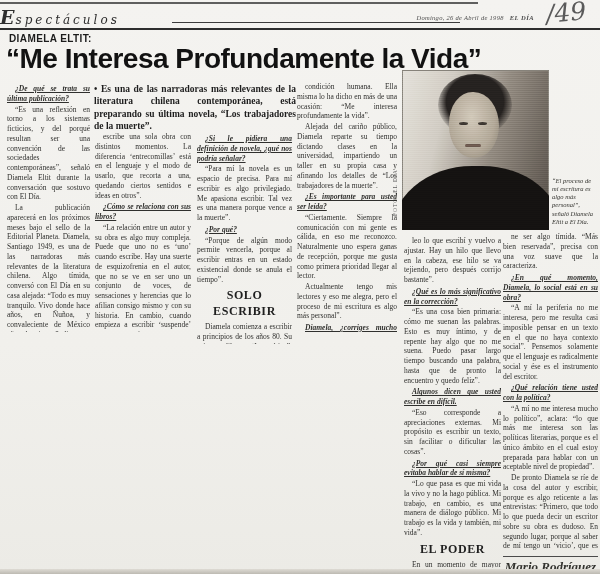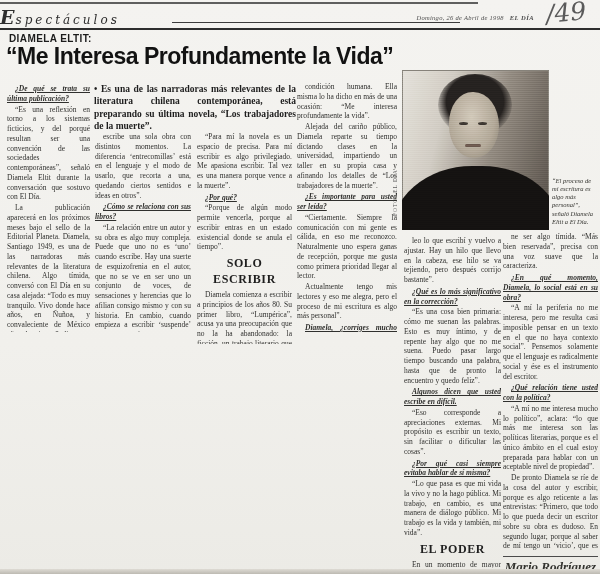--- a/index.html
+++ b/index.html
@@ -30,21 +30,21 @@
     font-style:italic;font-size:25px;color:#5a5a5a;transform:rotate(-5deg);
   }
   
   .kicker{
     position:absolute;top:33px;left:9px;
     font-family:"Liberation Sans", sans-serif;font-size:10px;font-weight:bold;
     letter-spacing:.4px;color:#1c1c1c;
   }
   .headline{
     position:absolute;top:43px;left:6px;white-space:nowrap;
-    font-family:"Liberation Sans", sans-serif;font-size:23px;font-weight:bold;
+    font-family:"Liberation Sans", sans-serif;font-size:28px;font-weight:bold;
     letter-spacing:-.5px;color:#121212;
   }
   .lede{
     position:absolute;top:83px;left:94px;width:202px;
     font-size:9.5px;font-weight:bold;line-height:1.3;text-align:justify;color:#1e1e1e;
   }
   
   .col{
     position:absolute;font-size:7.5px;line-height:1.3;text-align:justify;
     overflow:hidden;color:#30302e;
@@ -127,20 +127,21 @@
       <p class="q">¿De qué se trata su última publicación?</p>
       <p class="a">“Es una reflexión en torno a los sistemas ficticios, y del porqué resultan ser una convención de las sociedades contemporáneas”, señaló Diamela Eltit durante la conversación que sostuvo con El Día.</p>
       <p class="a">La publicación aparecerá en los próximos meses bajo el sello de la Editorial Planeta. Diamela, Santiago 1949, es una de las narradoras más relevantes de la literatura chilena. Algo tímida, conversó con El Día en su casa alejada: “Todo es muy tranquilo. Vivo donde hace años, en Ñuñoa, y convaleciente de México añorada mi casa”, dice.</p>
     </div>
   <div class="col col2">
       <p class="a">escribe una sola obra con distintos momentos. La diferencia ‘entrecomillas’ está en el lenguaje y el modo de usarlo, que recorta a una, quedando ciertos sentidos e ideas en otros”.</p>
       <p class="q">¿Cómo se relaciona con sus libros?</p>
       <p class="a">“La relación entre un autor y su obra es algo muy compleja. Puede que uno no es ‘uno’ cuando escribe. Hay una suerte de esquizofrenia en el autor, que no se ve en ser uno un conjunto de voces, de sensaciones y herencias que lo afilian consigo mismo y con su historia. En cambio, cuando empieza a escribir ‘suspende’ un poco ese tiempo para crear otro tiempo no vacío, pero lleno de distintas circunstancias: voces, recuerdos, lecturas”.</p>
     </div>
   <div class="col col3">
+      <p class="q">¿Si le pidiera una definición de novela, ¿qué nos podría señalar?</p>
       <p class="a">“Para mí la novela es un espacio de precisa. Para mí escribir es algo privilegiado. Me apasiona escribir. Tal vez es una manera porque vence a la muerte”.</p>
       <p class="q">¿Por qué?</p>
       <p class="a">“Porque de algún modo permite vencerla, porque al escribir entras en un estado existencial donde se anula el tiempo”.</p>
       <p class="h">SOLO ESCRIBIR</p>
       <p class="a">Diamela comienza a escribir a principios de los años 80. Su primer libro, “Lumpérica”, acusa ya una preocupación que no la ha abandonado: la ficción, un trabajo literario que es uno en el corazón mismo de la</p>
     </div>
   <div class="col col4">
       <p class="a">condición humana. Ella misma lo ha dicho en más de una ocasión: “Me interesa profundamente la vida”.</p>
       <p class="a">Alejada del cariño público, Diamela reparte su tiempo dictando clases en la universidad, impartiendo un taller en su propia casa y afinando los detalles de “Los trabajadores de la muerte”.</p>
       <p class="q">¿Es importante para usted ser leída?</p>

